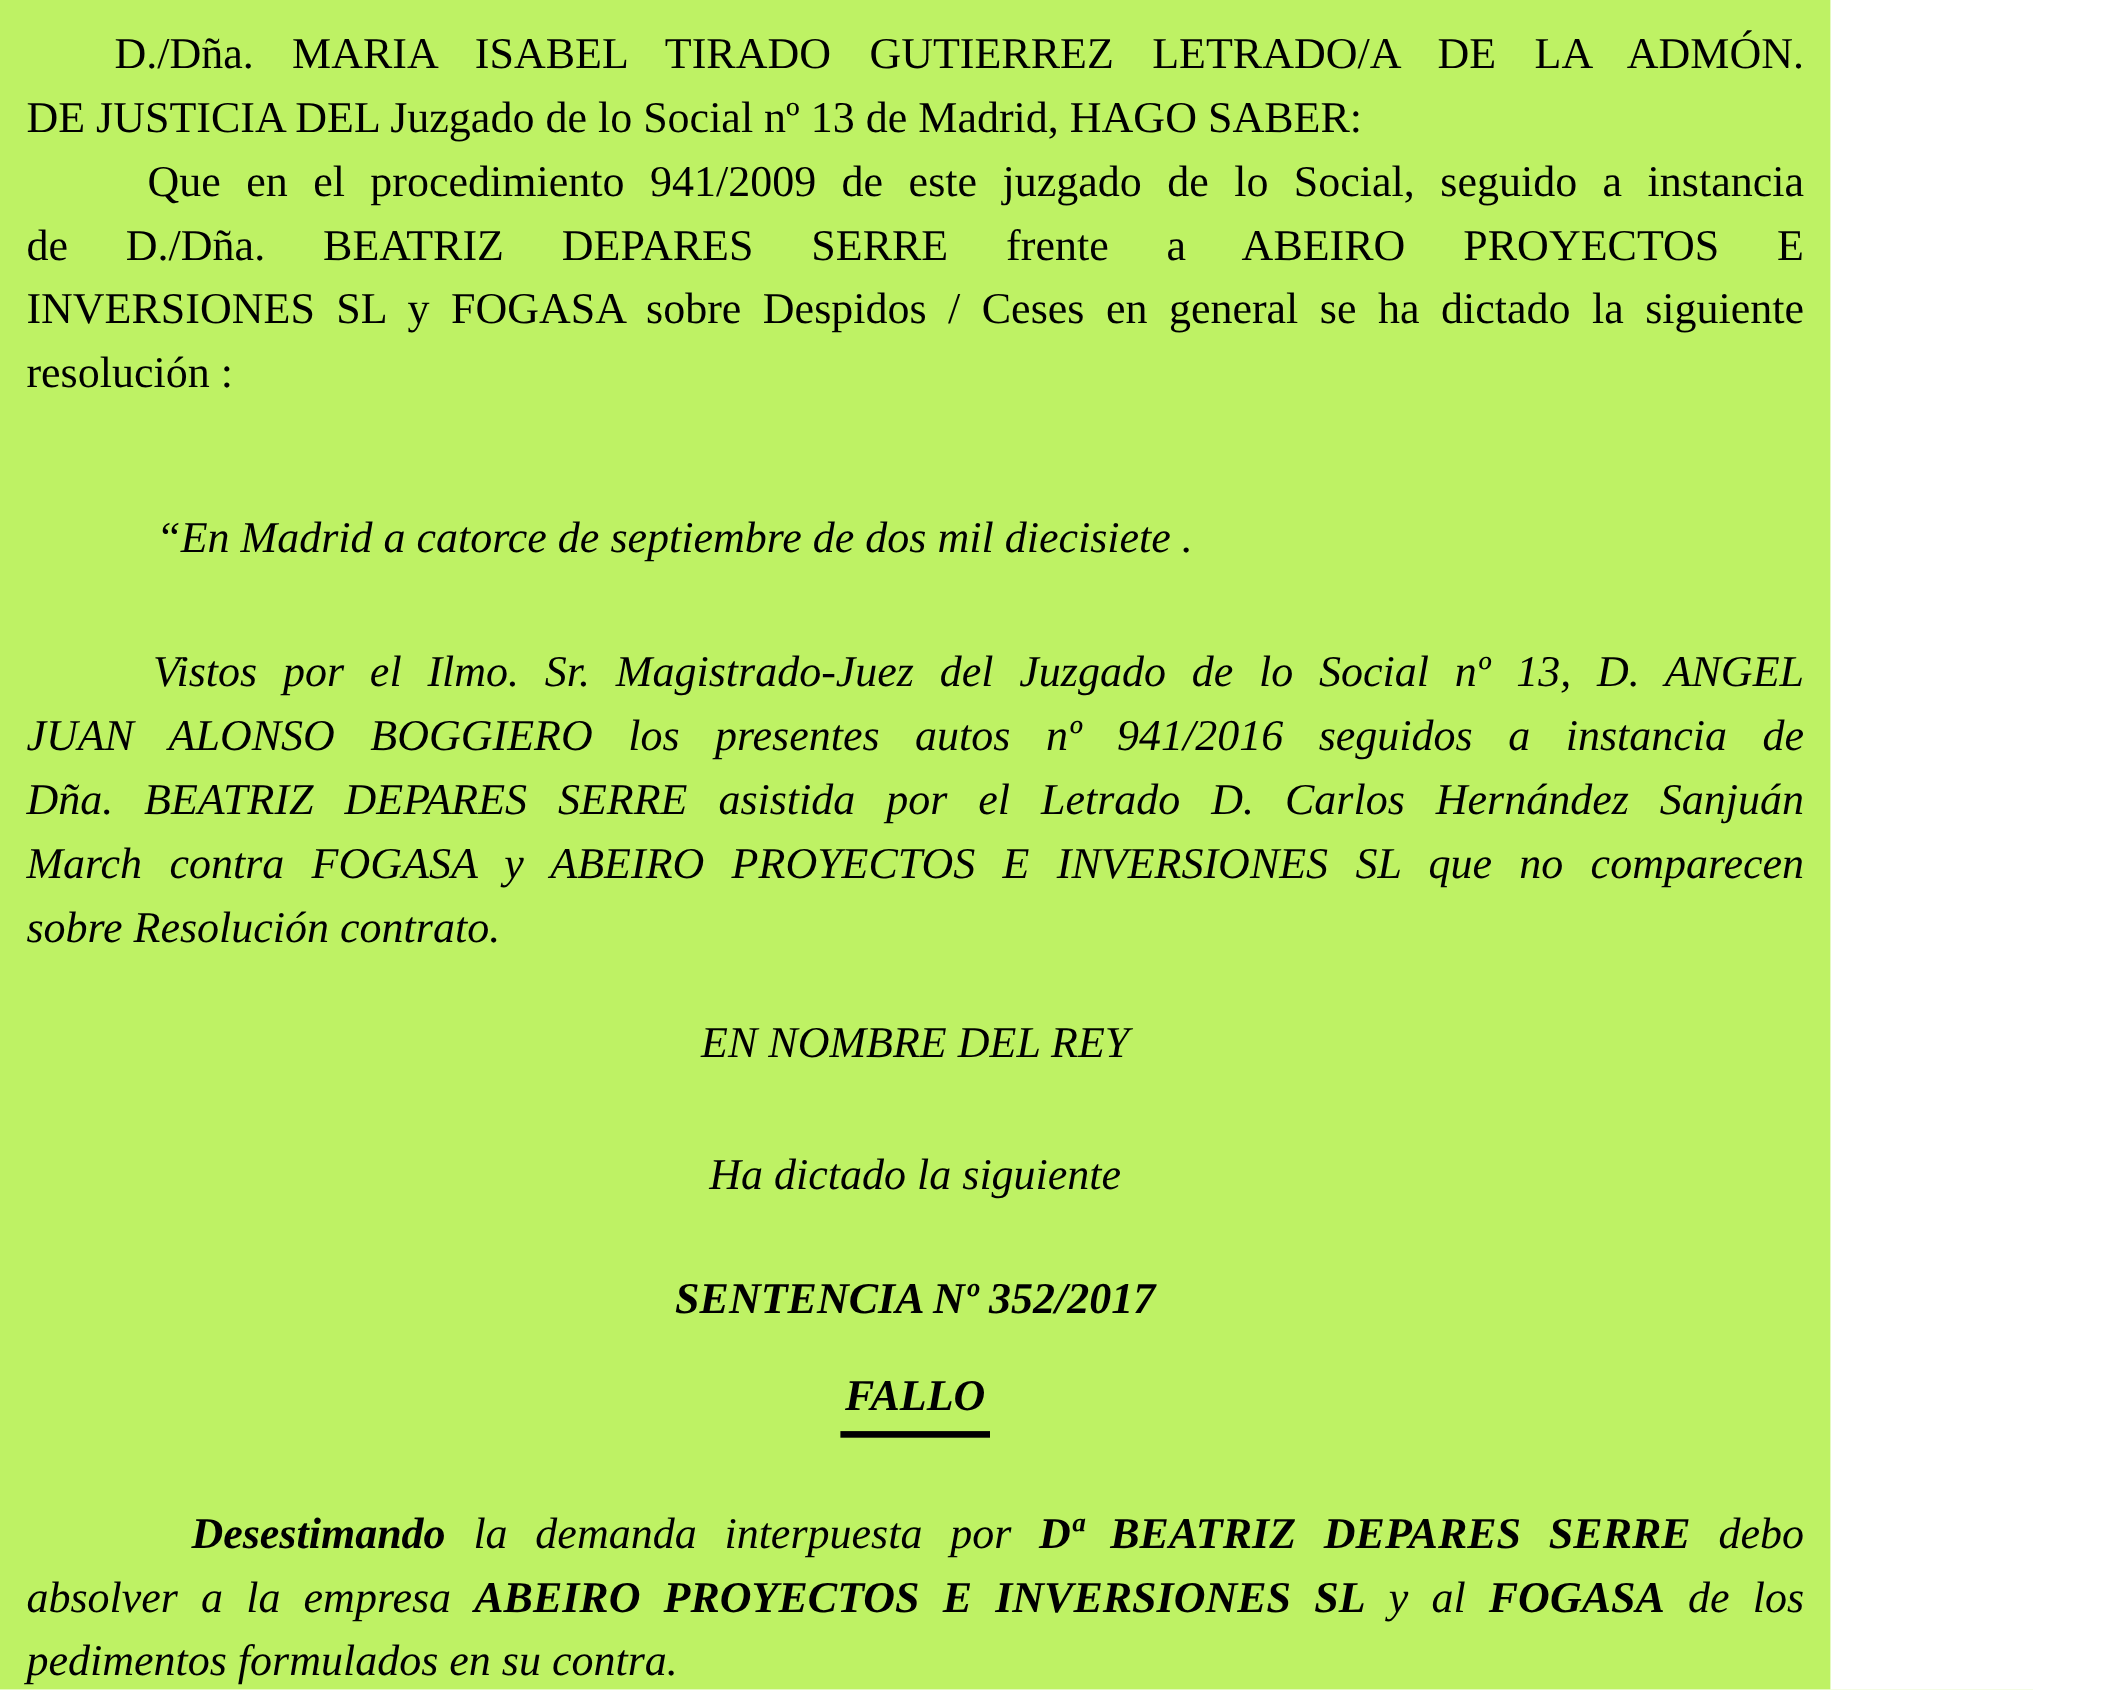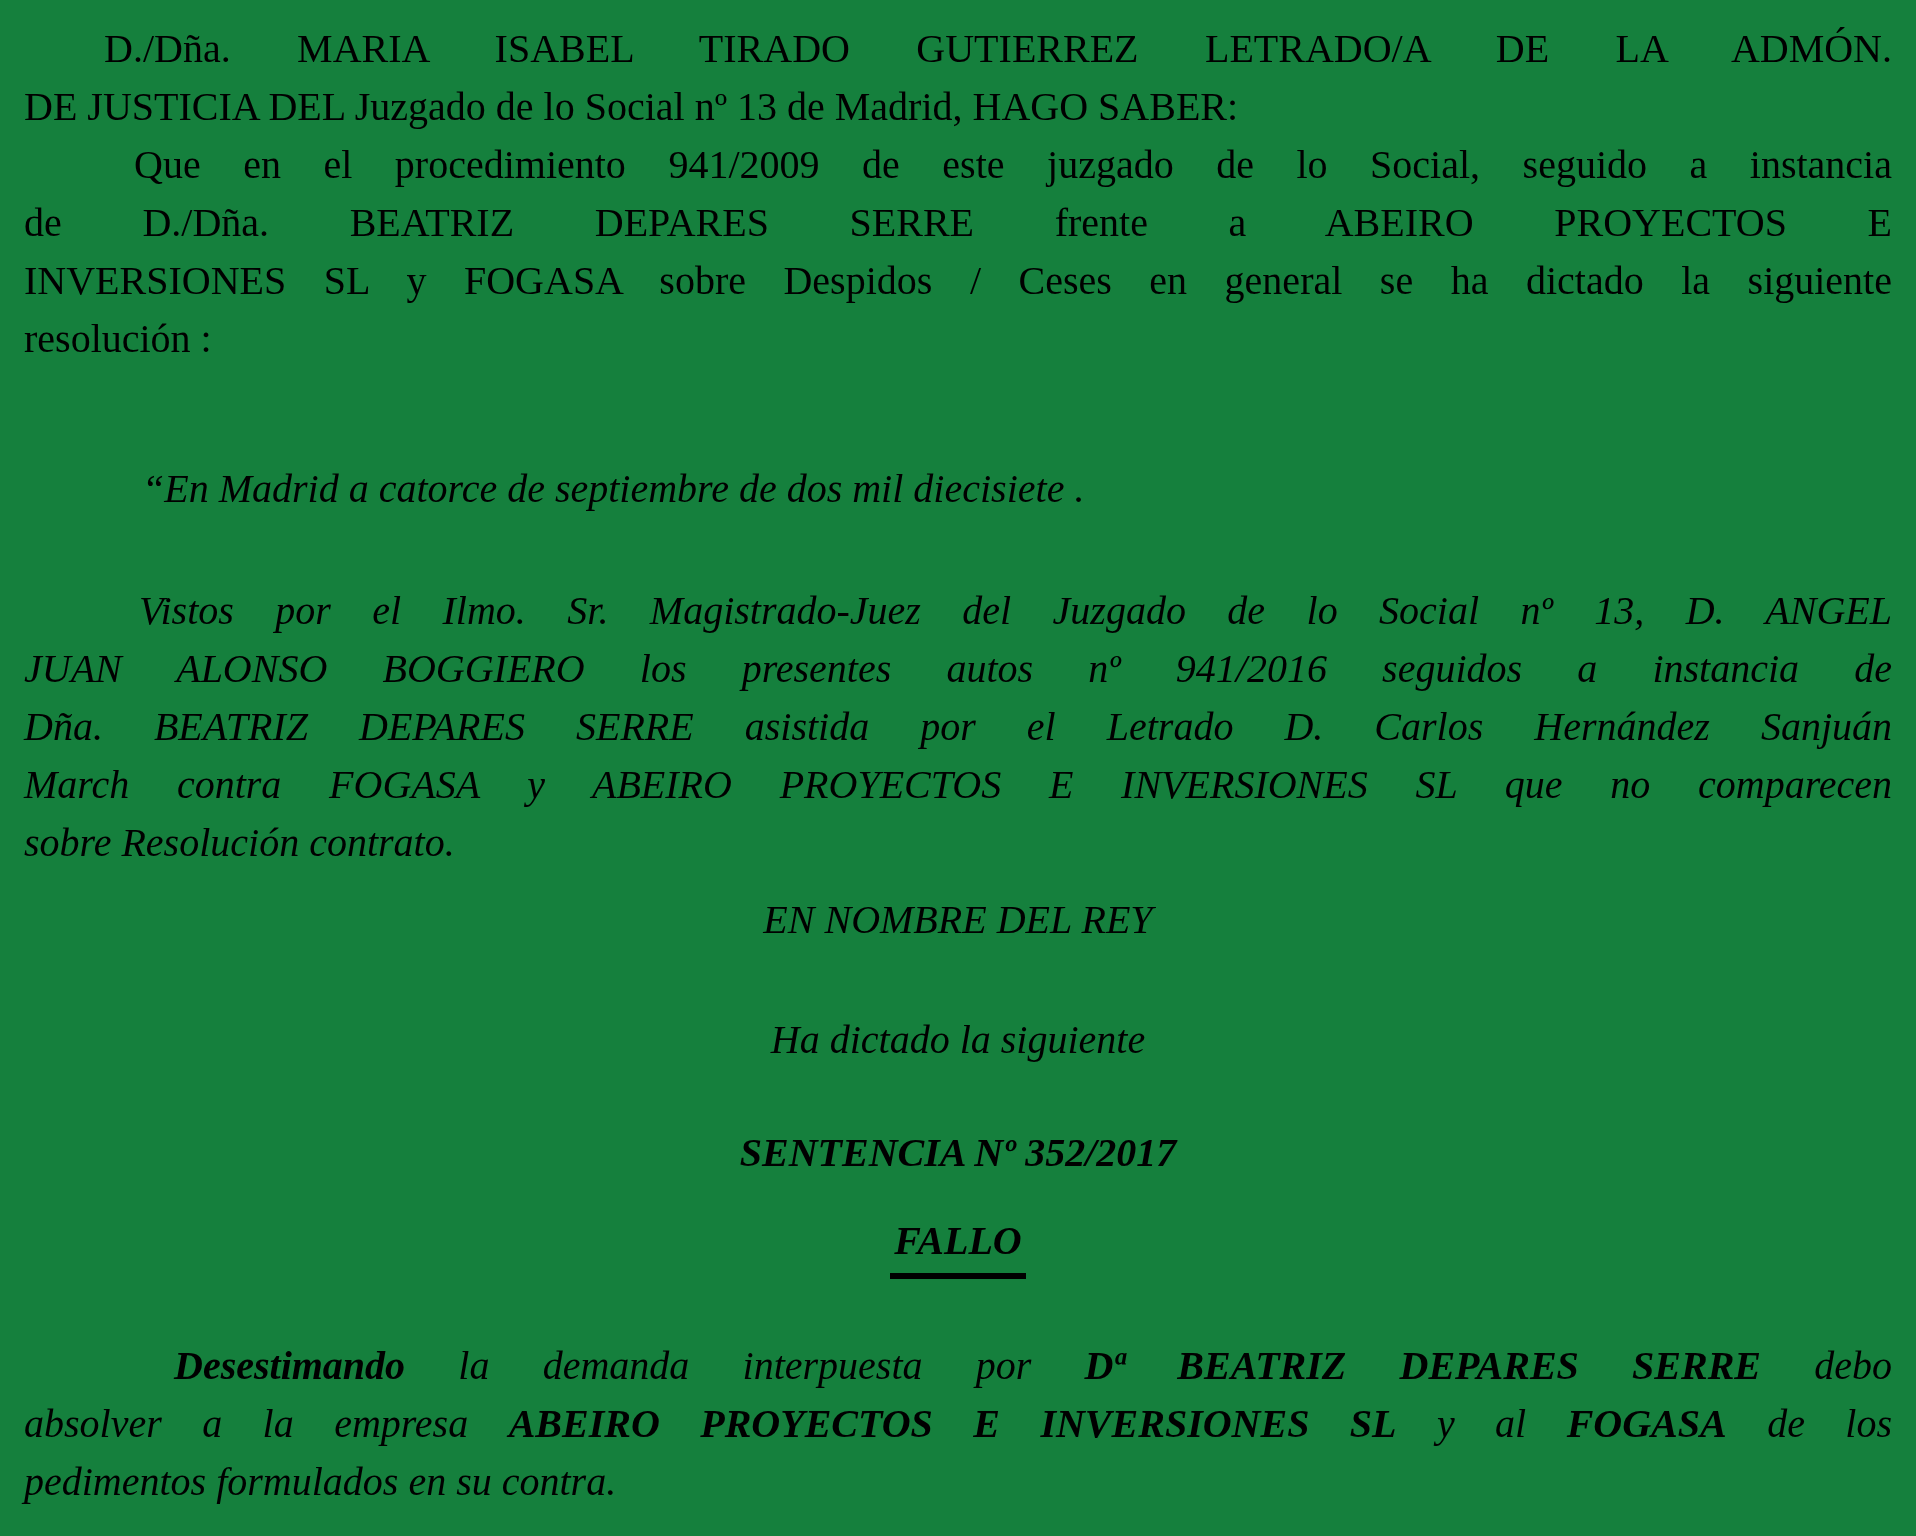--- a/index.html
+++ b/index.html
@@ -9,24 +9,24 @@
   }
   body {
     width: 1916px;
     height: 1536px;
     overflow: hidden;
     color: #000000;
     font-family: "Liberation Serif", "DejaVu Serif", serif;
   }
   .page {
     box-sizing: border-box;
-    width: 1916px;
+    width: 1664px;
     height: 1536px;
     padding: 20px 24px 0 24px;
-    background: #15803d;
+    background: #bef264;
   }
   .ln {
     font-size: 40px;
     line-height: 58px;
     white-space: normal;
     word-spacing: normal;
   }
   
   .just {
     text-align: justify;
@@ -36,21 +36,21 @@
   .it { font-style: italic; }
   .b  { font-weight: bold; }
   .center { text-align: center; }
   .ind-notice  { text-indent: 80px; }
   .ind-proc    { text-indent: 110px; }
   .ind-quote   { text-indent: 118px; }
   .ind-vistos  { text-indent: 115px; }
   .ind-fallo   { text-indent: 150px; }
   .mt-quote    { margin-top: 92px; }
   .mt-vistos   { margin-top: 64px; }
-  .mt-rey      { margin-top: 19px; }
+  .mt-rey      { margin-top: 47px; }
   .mt-dictado  { margin-top: 62px; }
   .mt-sent     { margin-top: 55px; }
   .mt-fallohd  { margin-top: 30px; }
   .mt-fallo    { margin-top: 58px; }
   .u-fallo {
     display: inline-block;
     border-bottom: 6px solid #000000;
     padding: 0 4px 3px 4px;
   }
 </style>

